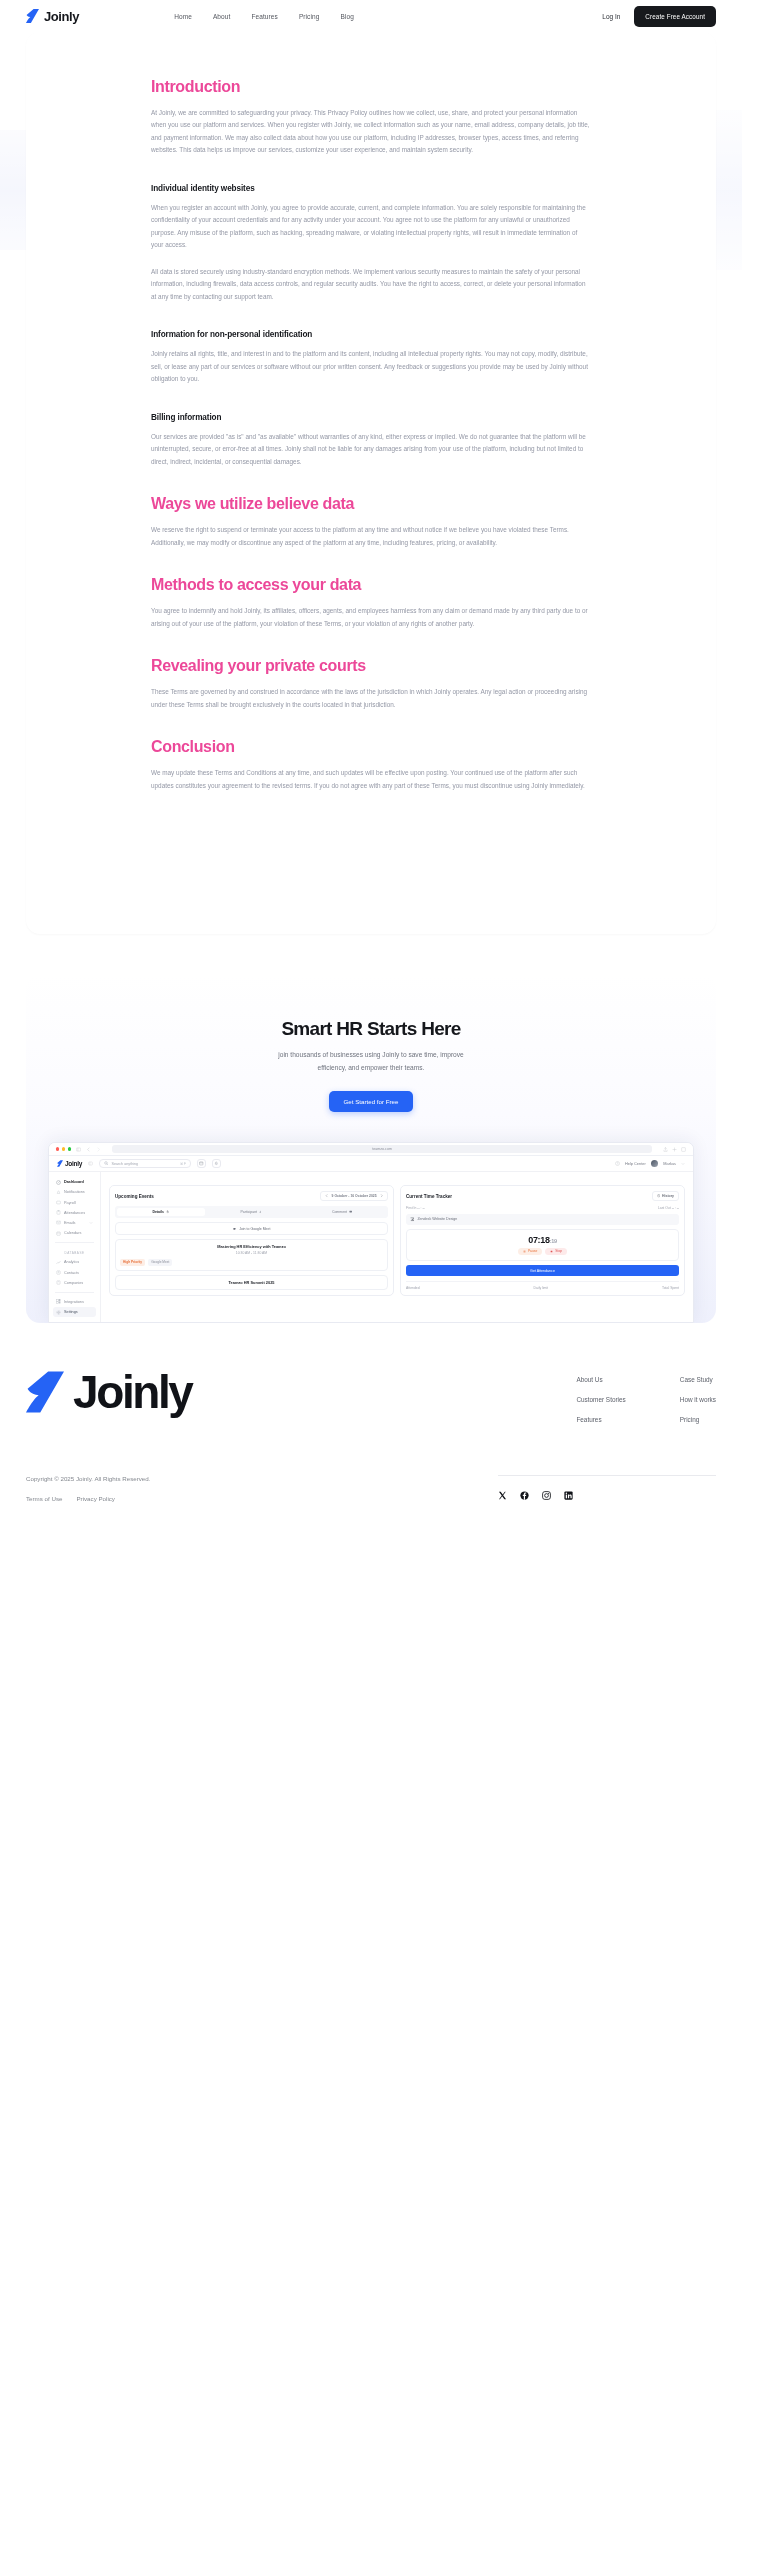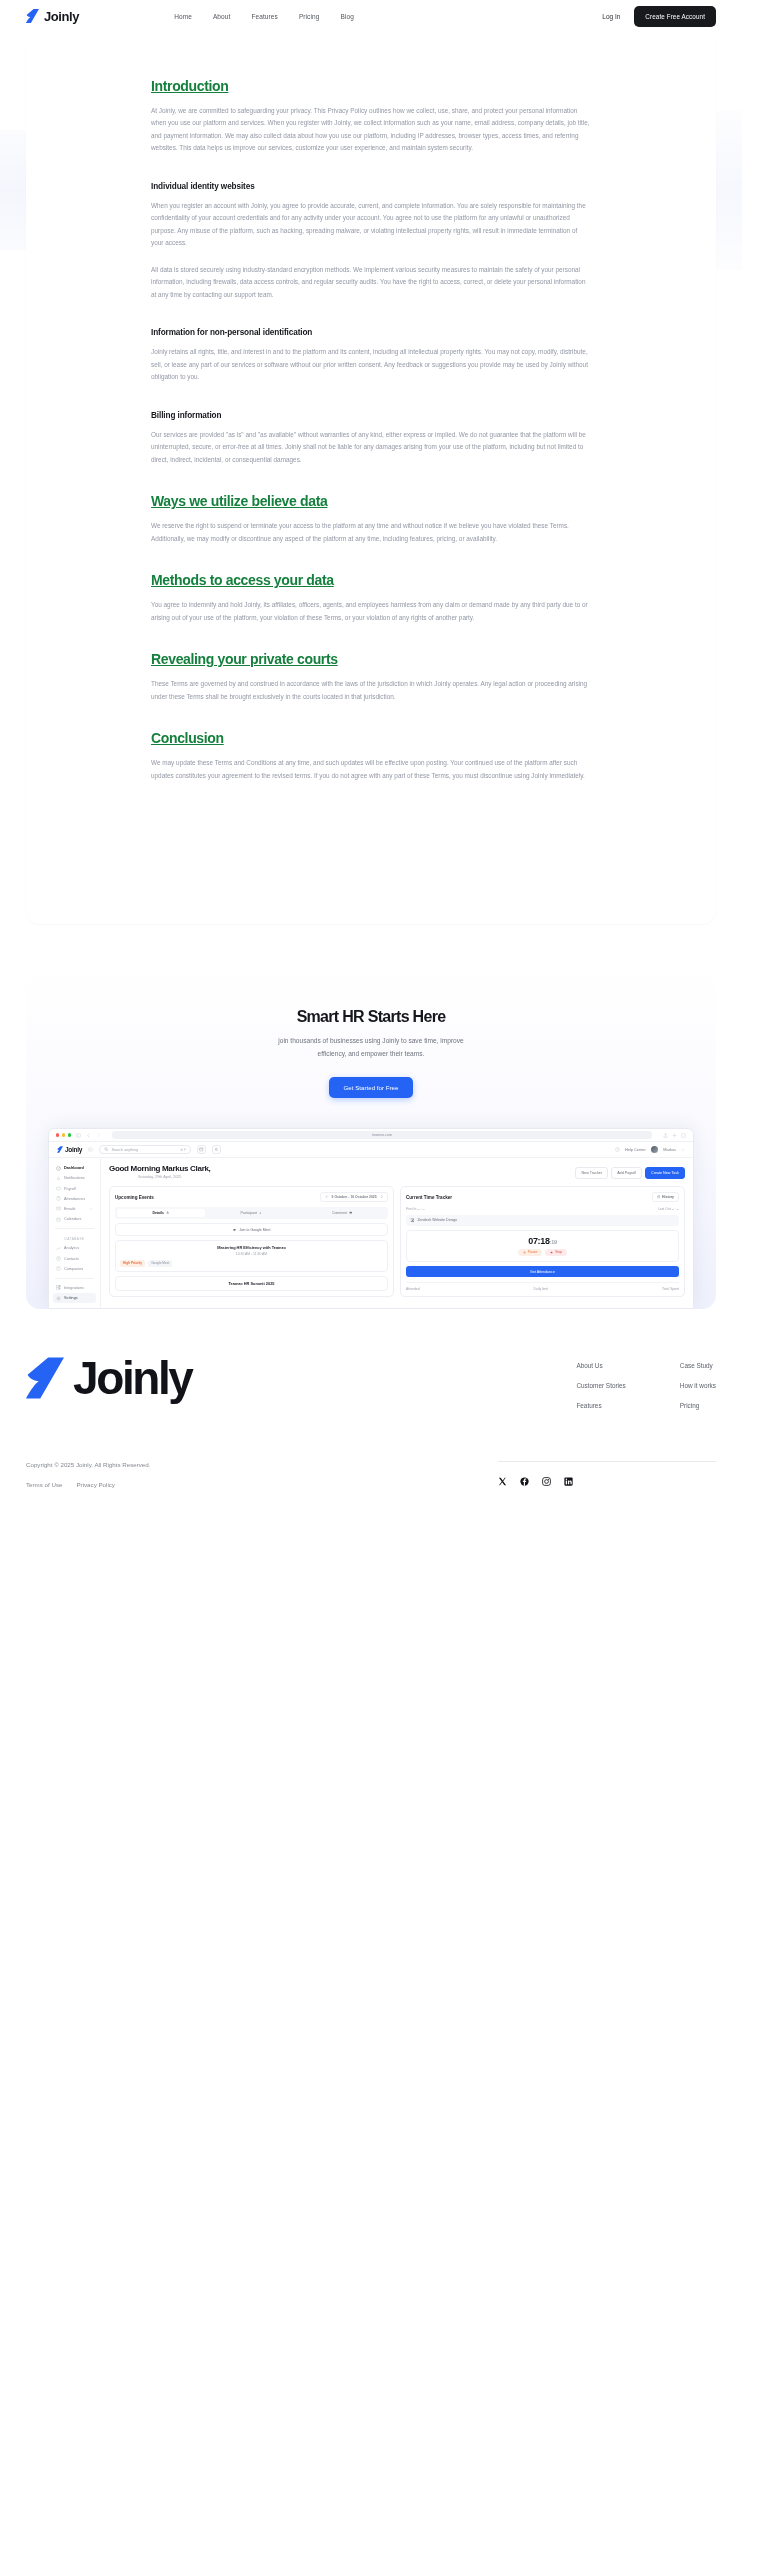--- a/index.html
+++ b/index.html
@@ -57,36 +57,36 @@
 
   
   .content-wrap{position:relative;z-index:5;padding:0 26px;}
   .content-card{
     background:#ffffff;
     border-radius:14px;
     padding:46px 0 120px;
     box-shadow:0 1px 2px rgba(20,24,40,.03);
   }
   .content-inner{max-width:440px;margin:0 auto;padding:0 0 0 0;}
-  h2.sec-h1{font-size:14px;font-weight:700;letter-spacing:-.35px;color:#15803d;margin-bottom:11px;text-decoration:underline;}
+  h2.sec-h1{font-size:16px;font-weight:700;letter-spacing:-.35px;color:#ec4899;margin-bottom:11px;}
   h3.sec-h2{font-size:8.2px;font-weight:700;letter-spacing:-.1px;color:#15171c;margin-bottom:9px;}
   p.sec-p{font-size:6.4px;line-height:1.95;color:#9498a6;margin-bottom:0;}
   .sec{margin-bottom:22px;}
   .sec-gap-lg{margin-bottom:27px;}
   .sec p + p{margin-top:14px;}
 
   
   .cta-section{
     position:relative;margin:40px 26px 0;
     border-radius:14px;overflow:hidden;
     background:linear-gradient(180deg,#ffffff 0%,#fbfbff 40%,#eef0fc 100%);
     padding:44px 0 0;
     text-align:center;
   }
-  .cta-title{font-size:16px;font-weight:700;letter-spacing:-.7px;color:#15171c;}
+  .cta-title{font-size:19px;font-weight:700;letter-spacing:-.7px;color:#15171c;}
   .cta-sub{margin-top:9px;font-size:6.6px;line-height:1.9;color:#6f737e;}
   .cta-btn{
     margin-top:17px;display:inline-block;
     background:#2563f5;color:#fff;border:none;
     border-radius:5px;padding:7px 14px;font-size:6.2px;font-weight:500;cursor:pointer;
     box-shadow:0 2px 6px rgba(37,99,245,.3);
   }
 
   
   .mock-outer{
@@ -450,31 +450,20 @@
             <div class="side-item sel">
               <svg class="side-ico" viewBox="0 0 16 16">
                   <circle cx="8" cy="8" r="2.4" fill="none" stroke="#6b7280" stroke-width="1.3"></circle>
                   <circle cx="8" cy="8" r="5.6" fill="none" stroke="#6b7280" stroke-width="1.3" stroke-dasharray="2 1.6"></circle>
                 </svg>
               <span>Settings</span>
             </div>
           </aside>
 
           <main class="mock-main">
-            <div class="mock-head-row">
-              <div>
-                <div class="mock-greet">Good Morning Markus Clark,</div>
-                <div class="mock-date">Saturday, 29th April, 2025</div>
-              </div>
-              <div class="mock-actions">
-                <button class="mbtn">New Tracker</button>
-                <button class="mbtn">Add Payroll</button>
-                <button class="mbtn blue">Create New Task</button>
-              </div>
-            </div>
 
             <div class="mock-cards">
 
               <section class="mcard">
                 <div class="mcard-h">
                   <span>Upcoming Events</span>
                   <div class="pager">
                     <svg style="width:3.4px;height:3.4px" viewBox="0 0 16 16">
                         <path d="M10 3 L5 8 L10 13" fill="none" stroke="#7b7f8a" stroke-width="1.8" stroke-linecap="round"></path>
                       </svg>

